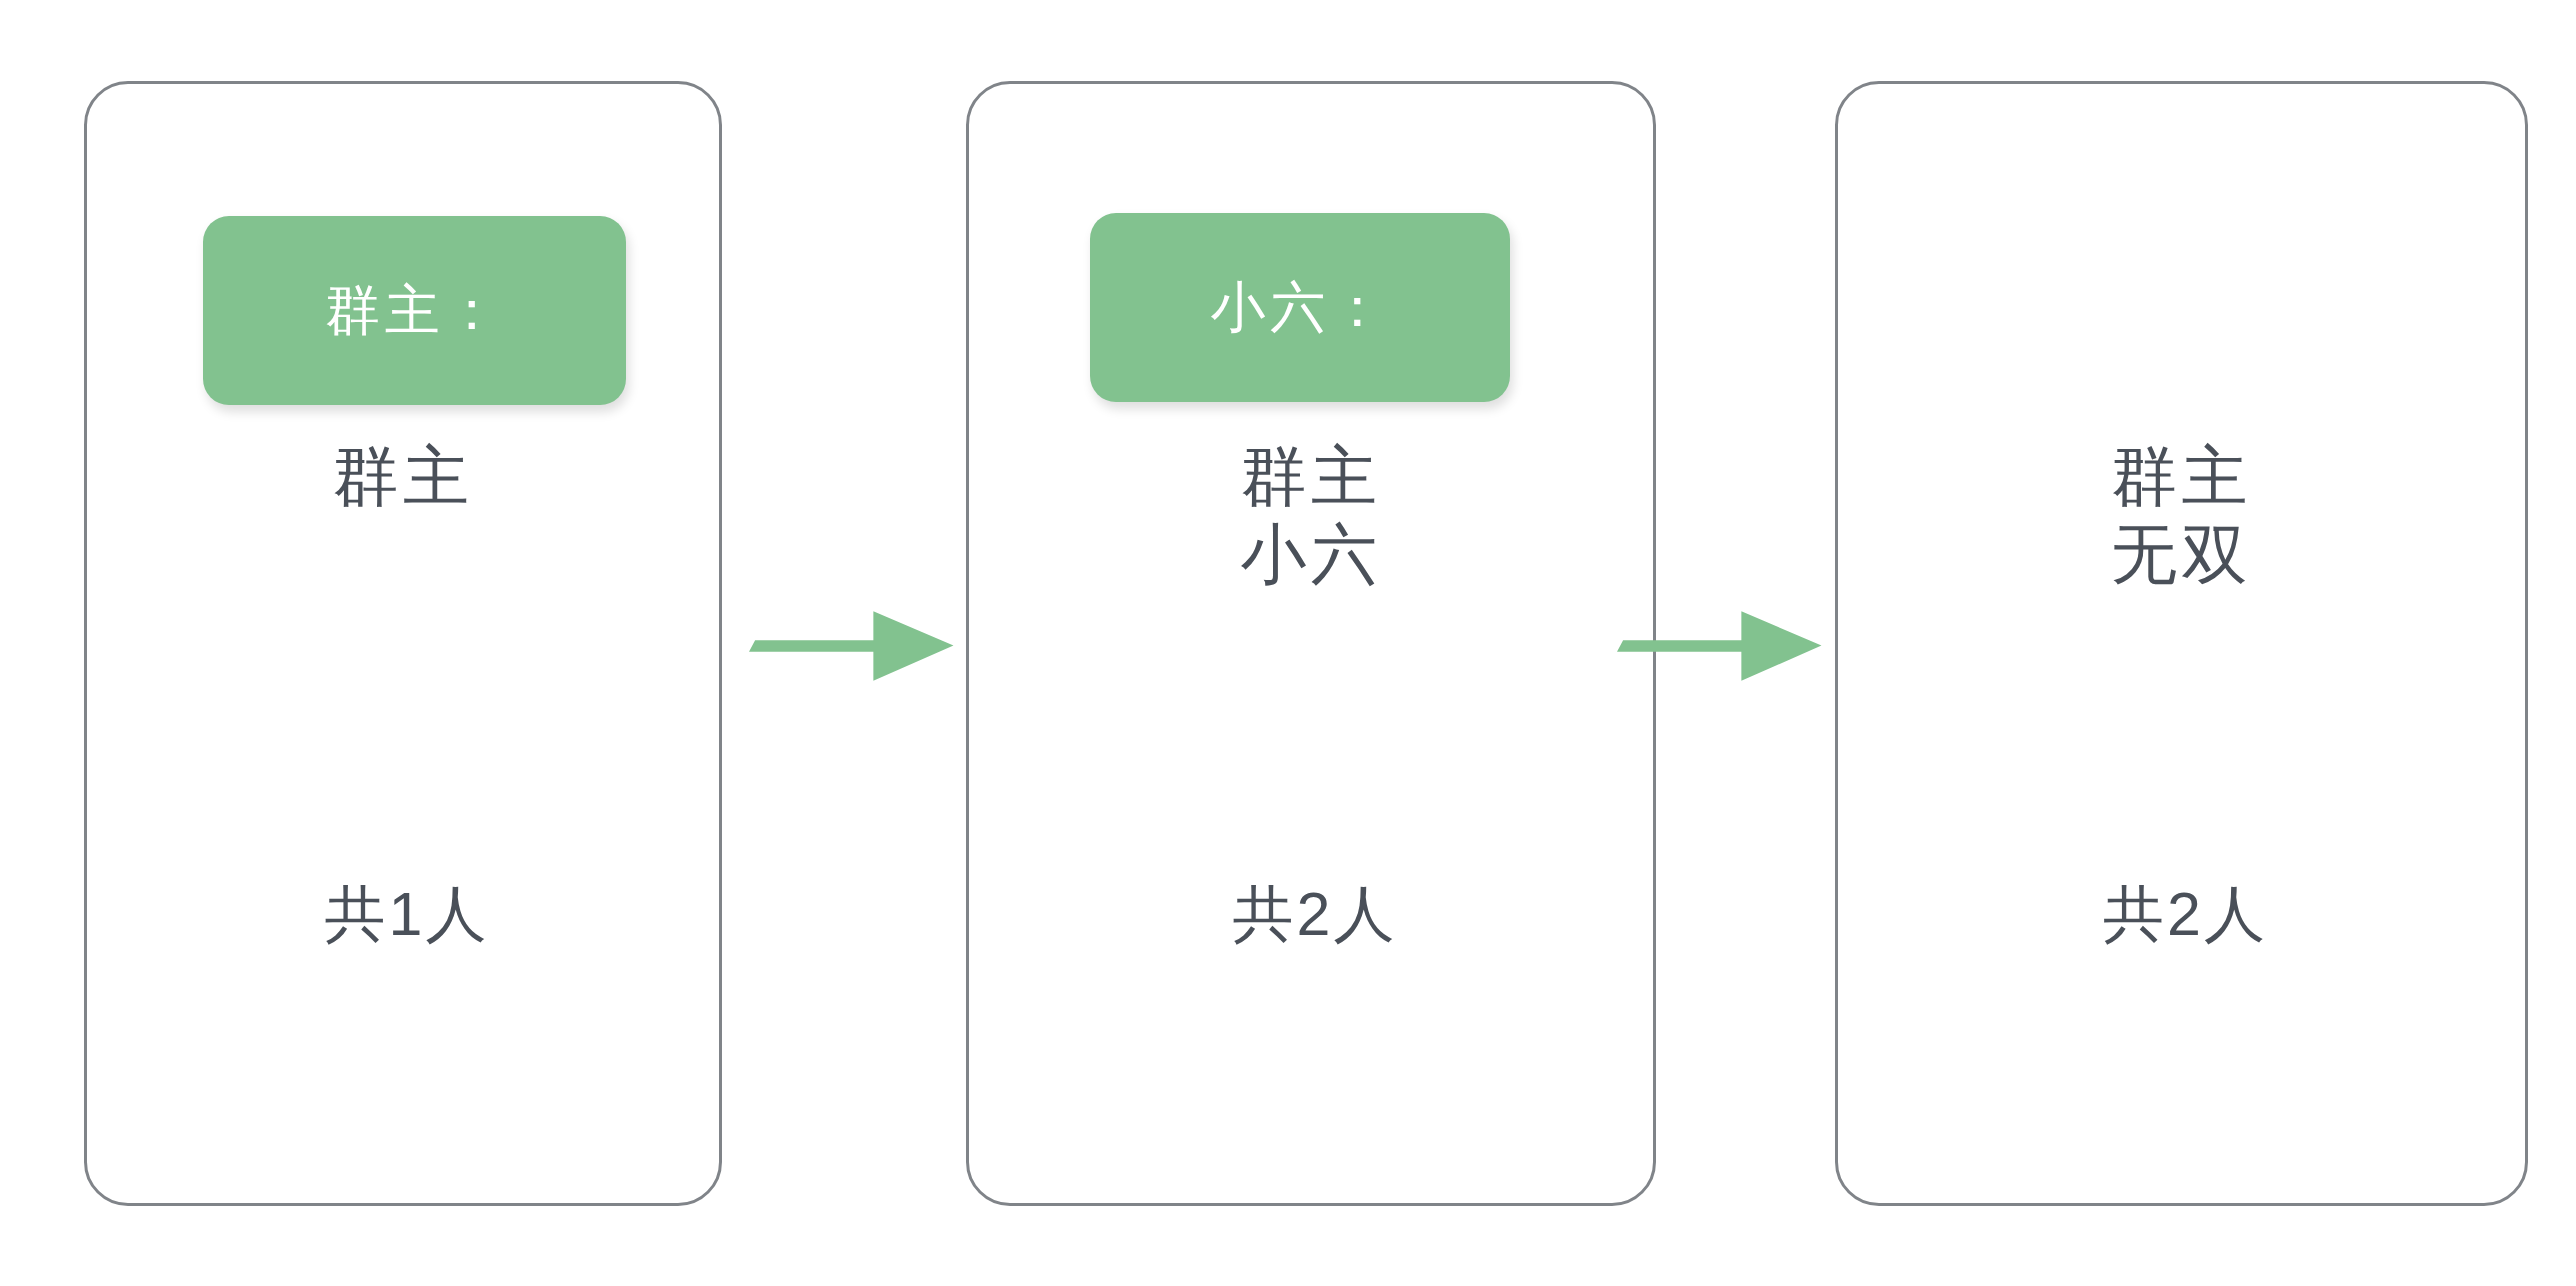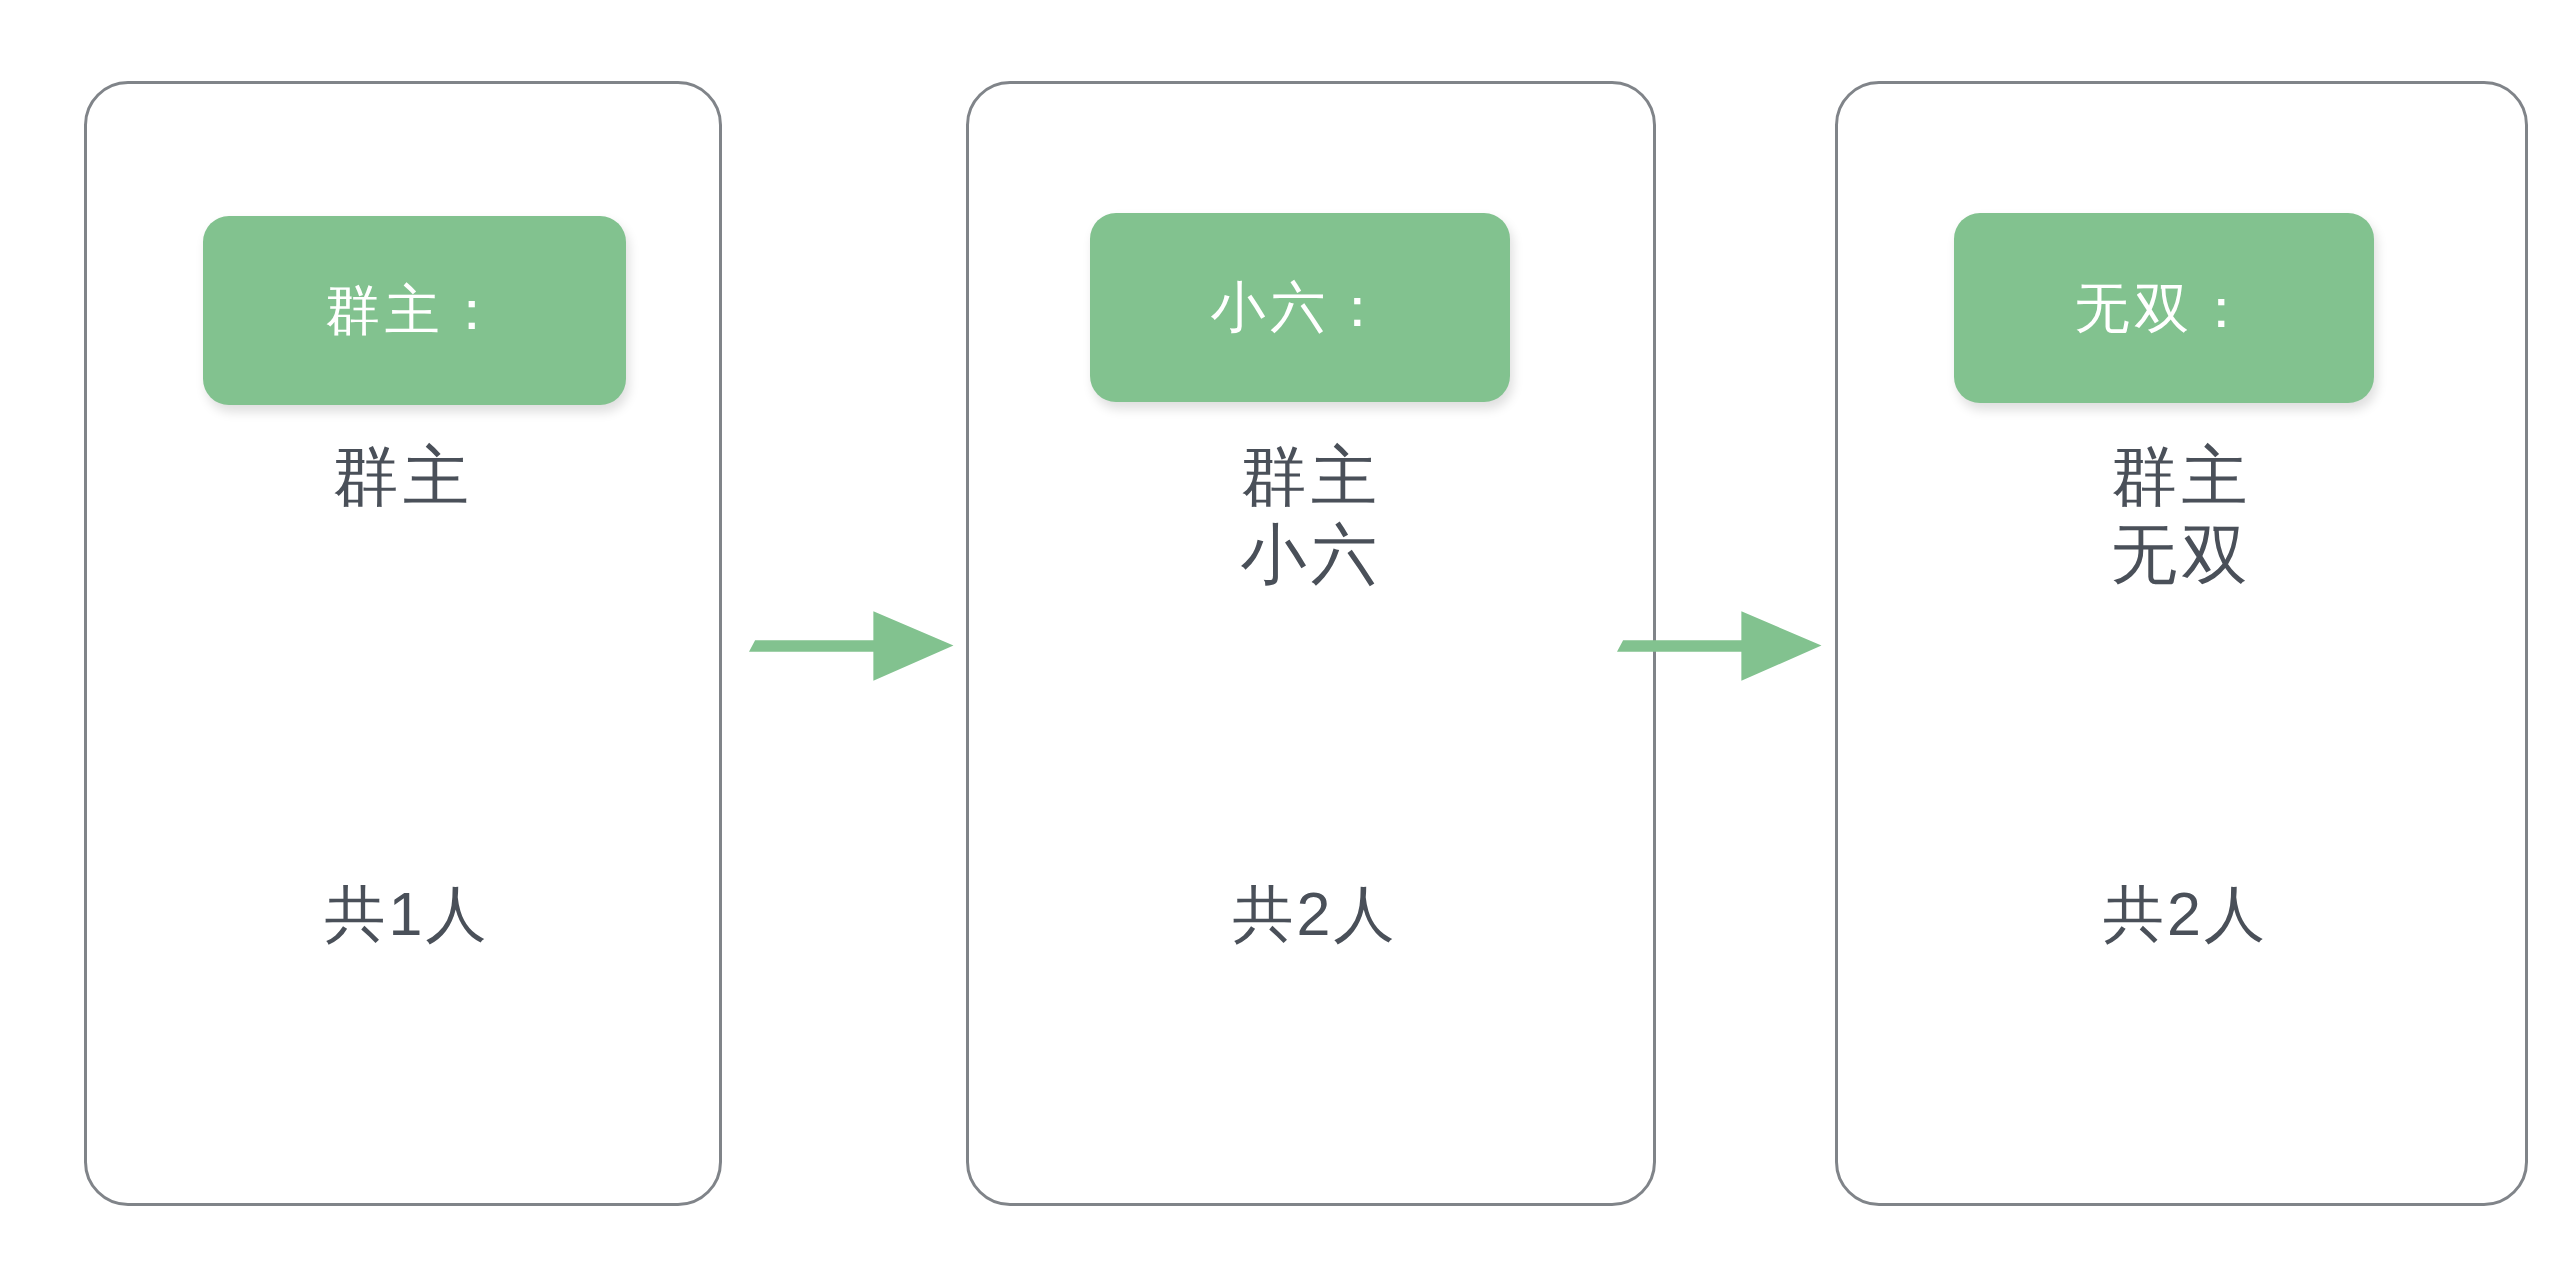--- a/index.html
+++ b/index.html
@@ -124,20 +124,19 @@
     <div class="total total-2">共2人</div>
   </div>
 
   <div class="arrow arrow-2">
     <svg width="206" height="88" viewBox="0 0 270 115" xmlns="http://www.w3.org/2000/svg">
       <polygon points="0,65 8,50 163,50 163,12 268,57 163,103 163,65" fill="#82c28f"></polygon>
     </svg>
   </div>
 
   <div class="card card-3">
-    <div class="badge badge-3">无双：</div>
     <div class="names names-3">群主
 无双</div>
     <div class="total total-3">共2人</div>
   </div>
 
 </div>
 
 
 </body></html>

